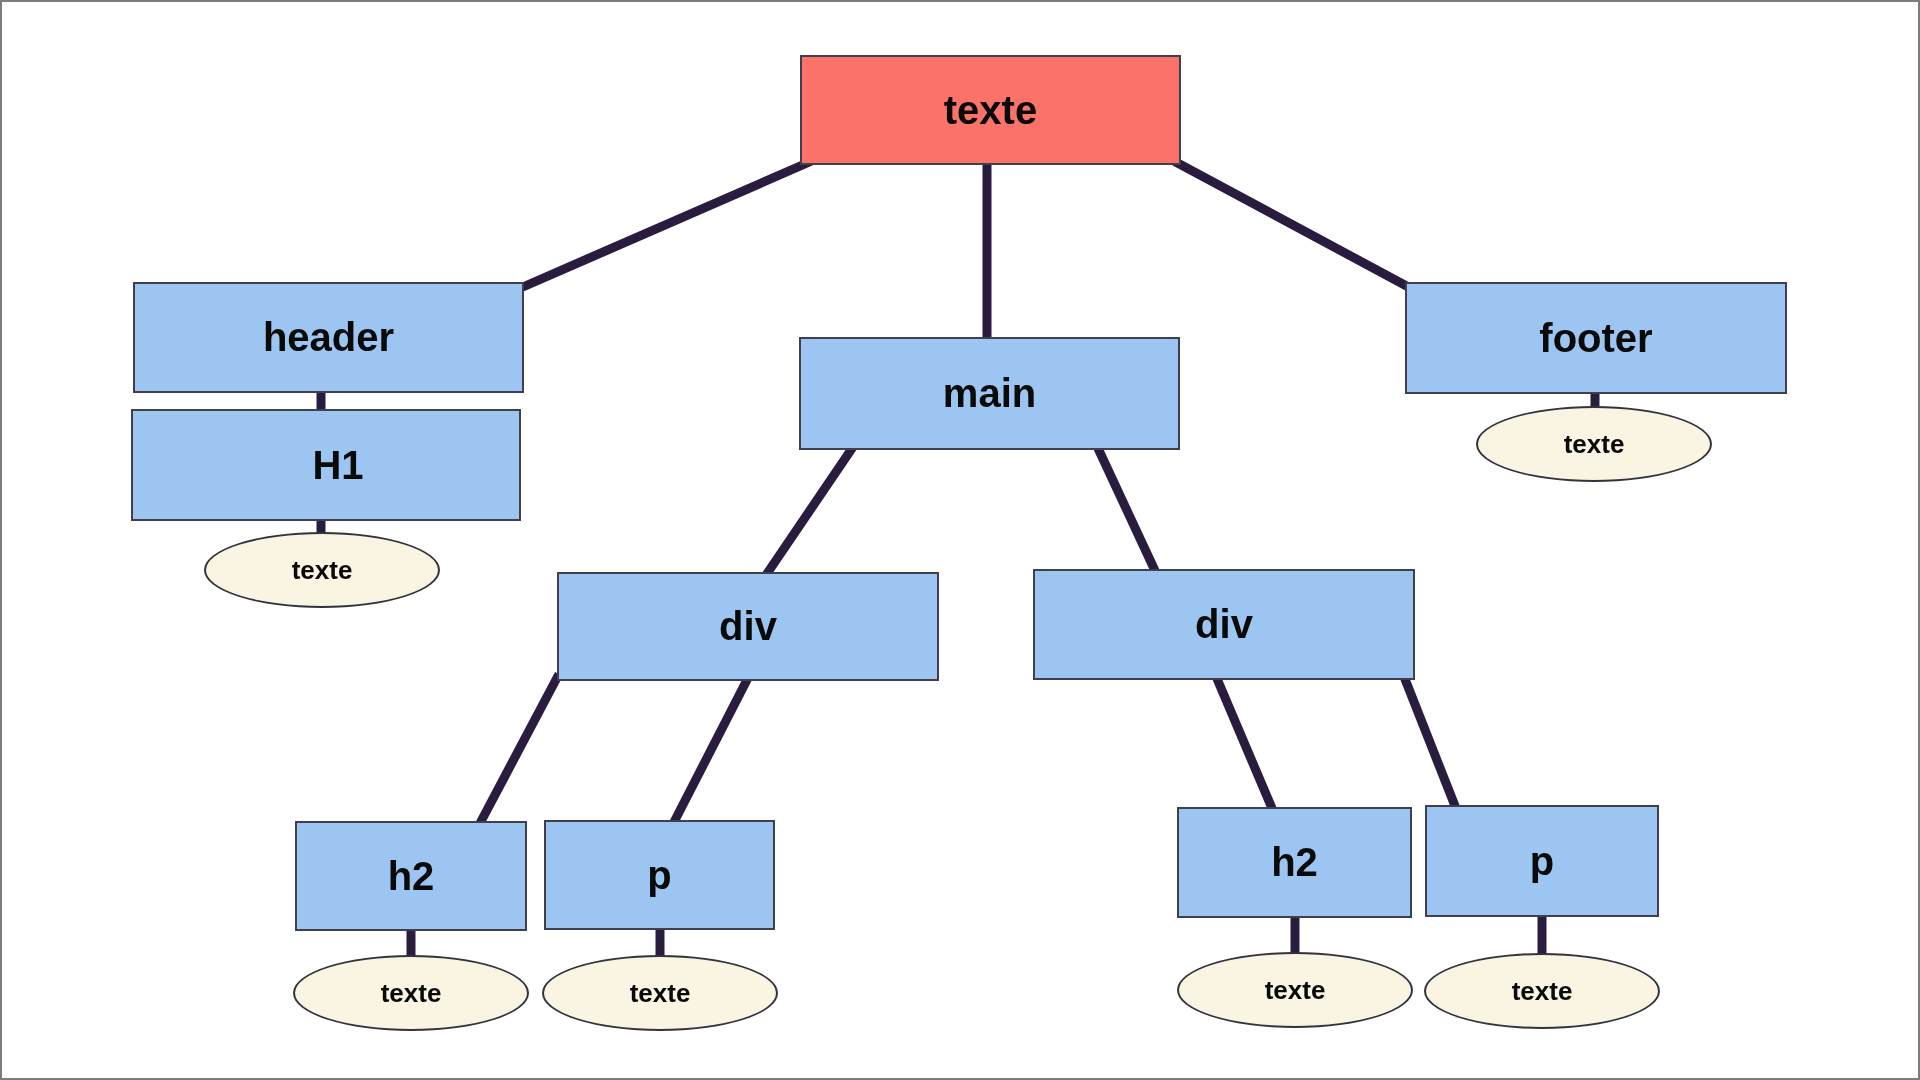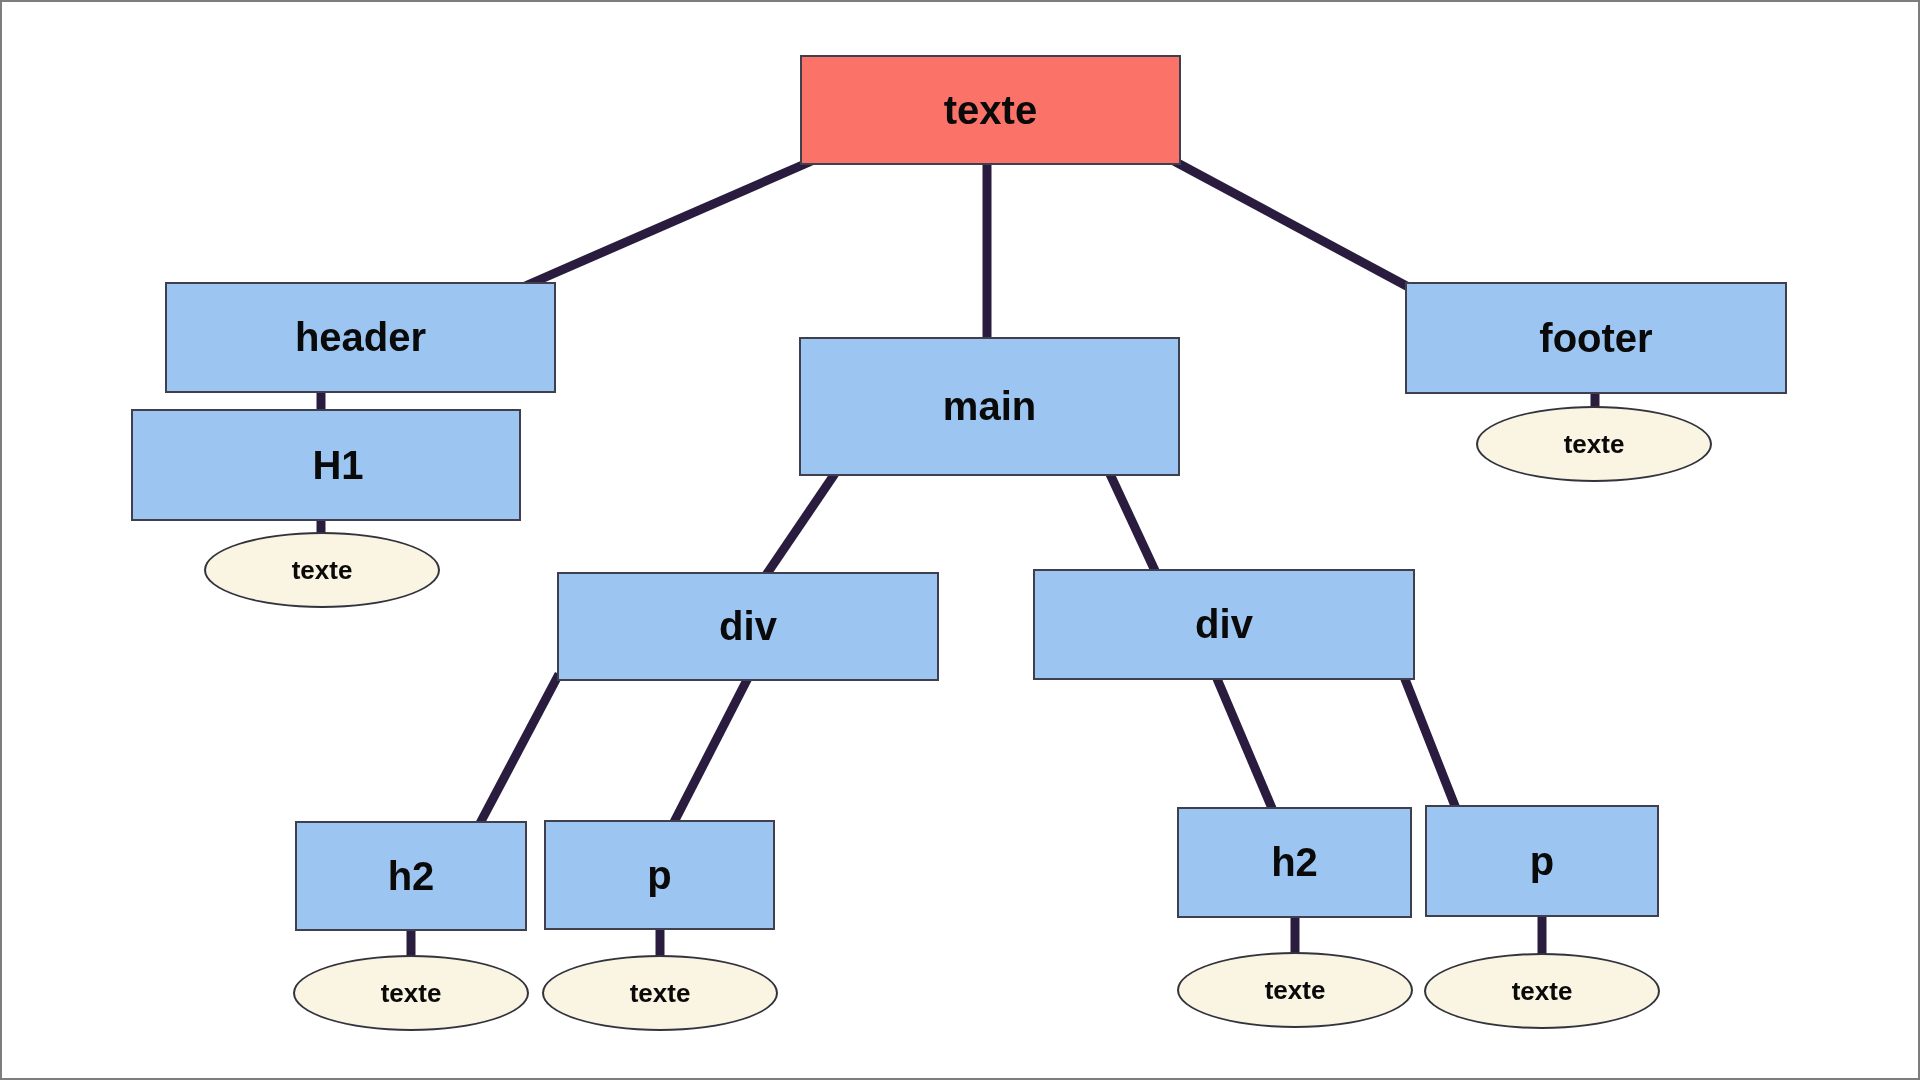--- a/index.html
+++ b/index.html
@@ -50,23 +50,23 @@
     display: flex;
     align-items: center;
     justify-content: center;
     font-weight: 700;
     font-size: 26px;
     color: var(--label-color, #0a0a0a);
   }
 
   
   #n-body      { left: 798px;  top: 53px;  width: 381px; height: 110px; }
-  #n-header    { left: 131px;  top: 280px; width: 391px; height: 111px; margin-left: 32px; }
+  #n-header    { left: 131px;  top: 280px; width: 391px; height: 111px; }
   #n-h1        { left: 129px;  top: 407px; width: 390px; height: 112px; padding-left: 24px; }
-  #n-main      { left: 797px;  top: 335px; width: 381px; height: 139px; }
+  #n-main      { left: 797px;  top: 335px; width: 381px; height: 113px; }
   #n-footer    { left: 1403px; top: 280px; width: 382px; height: 112px; }
   #n-div-left  { left: 555px;  top: 570px; width: 382px; height: 109px; }
   #n-div-right { left: 1031px; top: 567px; width: 382px; height: 111px; }
   #n-h2-left   { left: 293px;  top: 819px; width: 232px; height: 110px; }
   #n-p-left    { left: 542px;  top: 818px; width: 231px; height: 110px; }
   #n-h2-right  { left: 1175px; top: 805px; width: 235px; height: 111px; }
   #n-p-right   { left: 1423px; top: 803px; width: 234px; height: 112px; }
 
   
   #e-h1       { left: 202px;  top: 530px; }

